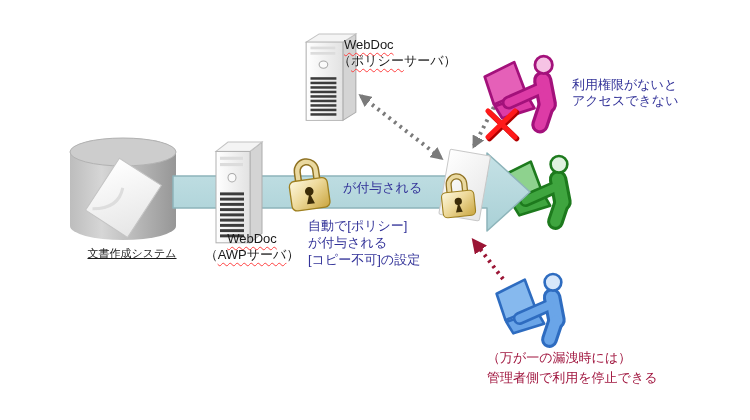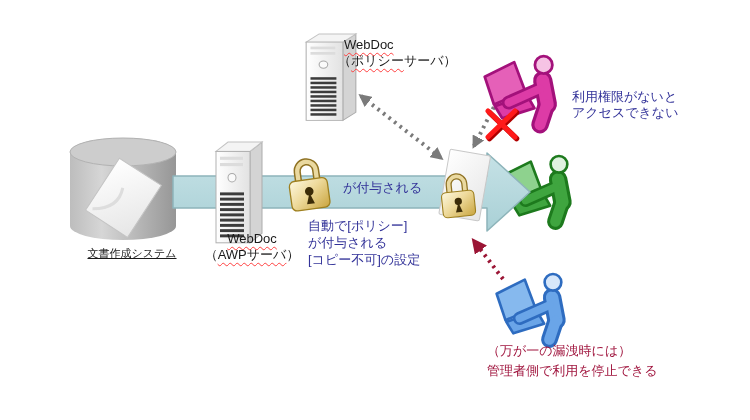--- a/index.html
+++ b/index.html
@@ -161,24 +161,24 @@
   </div>
 
   <div class="lbl navy" style="left:343px;top:180px;">が付与される</div>
 
   <div class="lbl navy lh17" style="left:308px;top:217px;">
     <div>自動で[ポリシー]</div>
     <div>が付与される</div>
     <div>[コピー不可]の設定</div>
   </div>
 
-  <div class="lbl navy" style="left:572px;top:77px;margin-top:12px;">
+  <div class="lbl navy" style="left:572px;top:77px;">
     <div>利用権限がないと</div>
     <div>アクセスできない</div>
   </div>
 
 
-  <div class="lbl darkred lh20" style="left:487px;top:341px;">
+  <div class="lbl darkred lh20" style="left:487px;top:348px;">
     <div>（万が一の漏洩時には）</div>
     <div>管理者側で利用を停止できる</div>
   </div>
 
 </div>
 
 </body></html>

